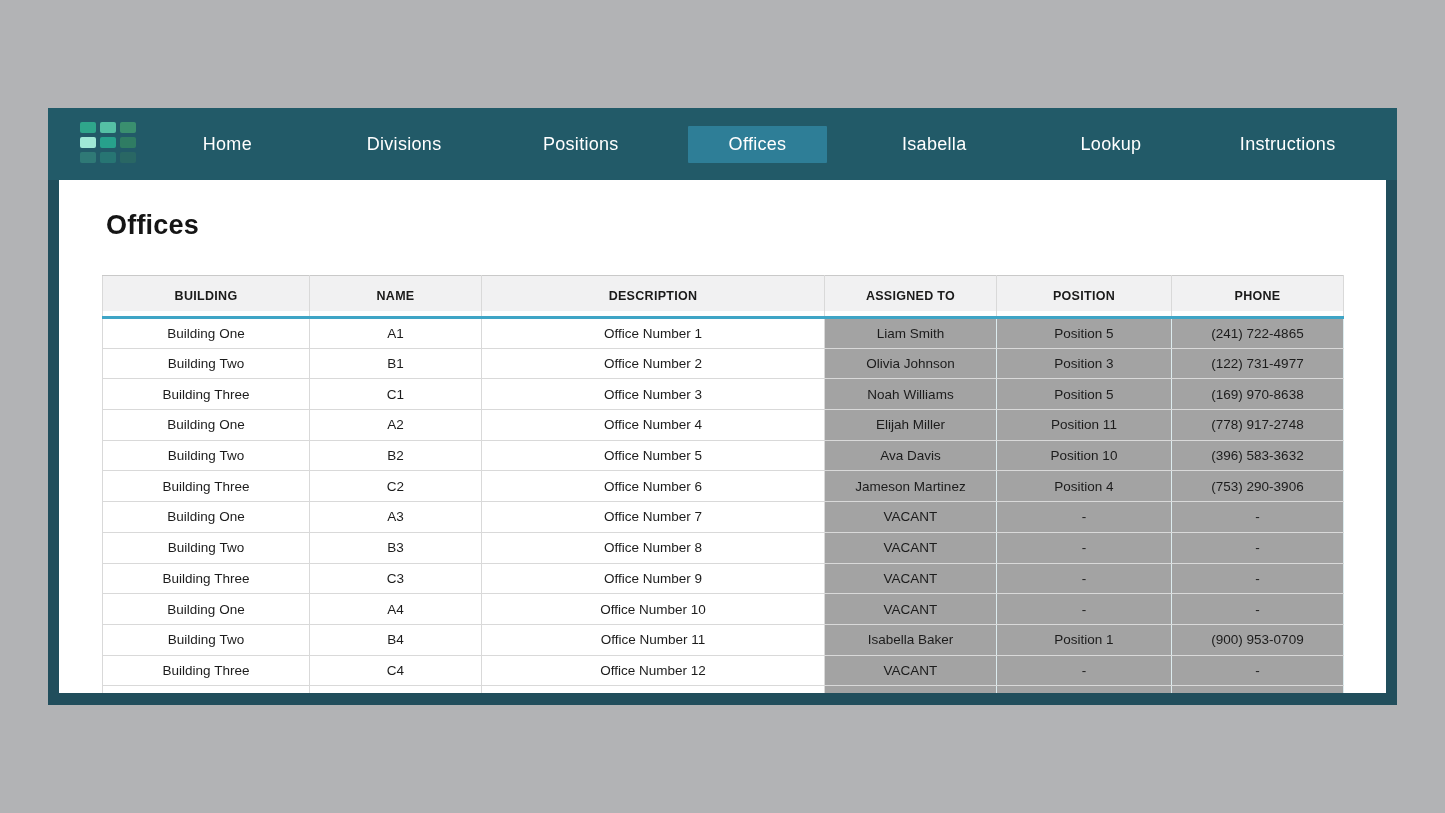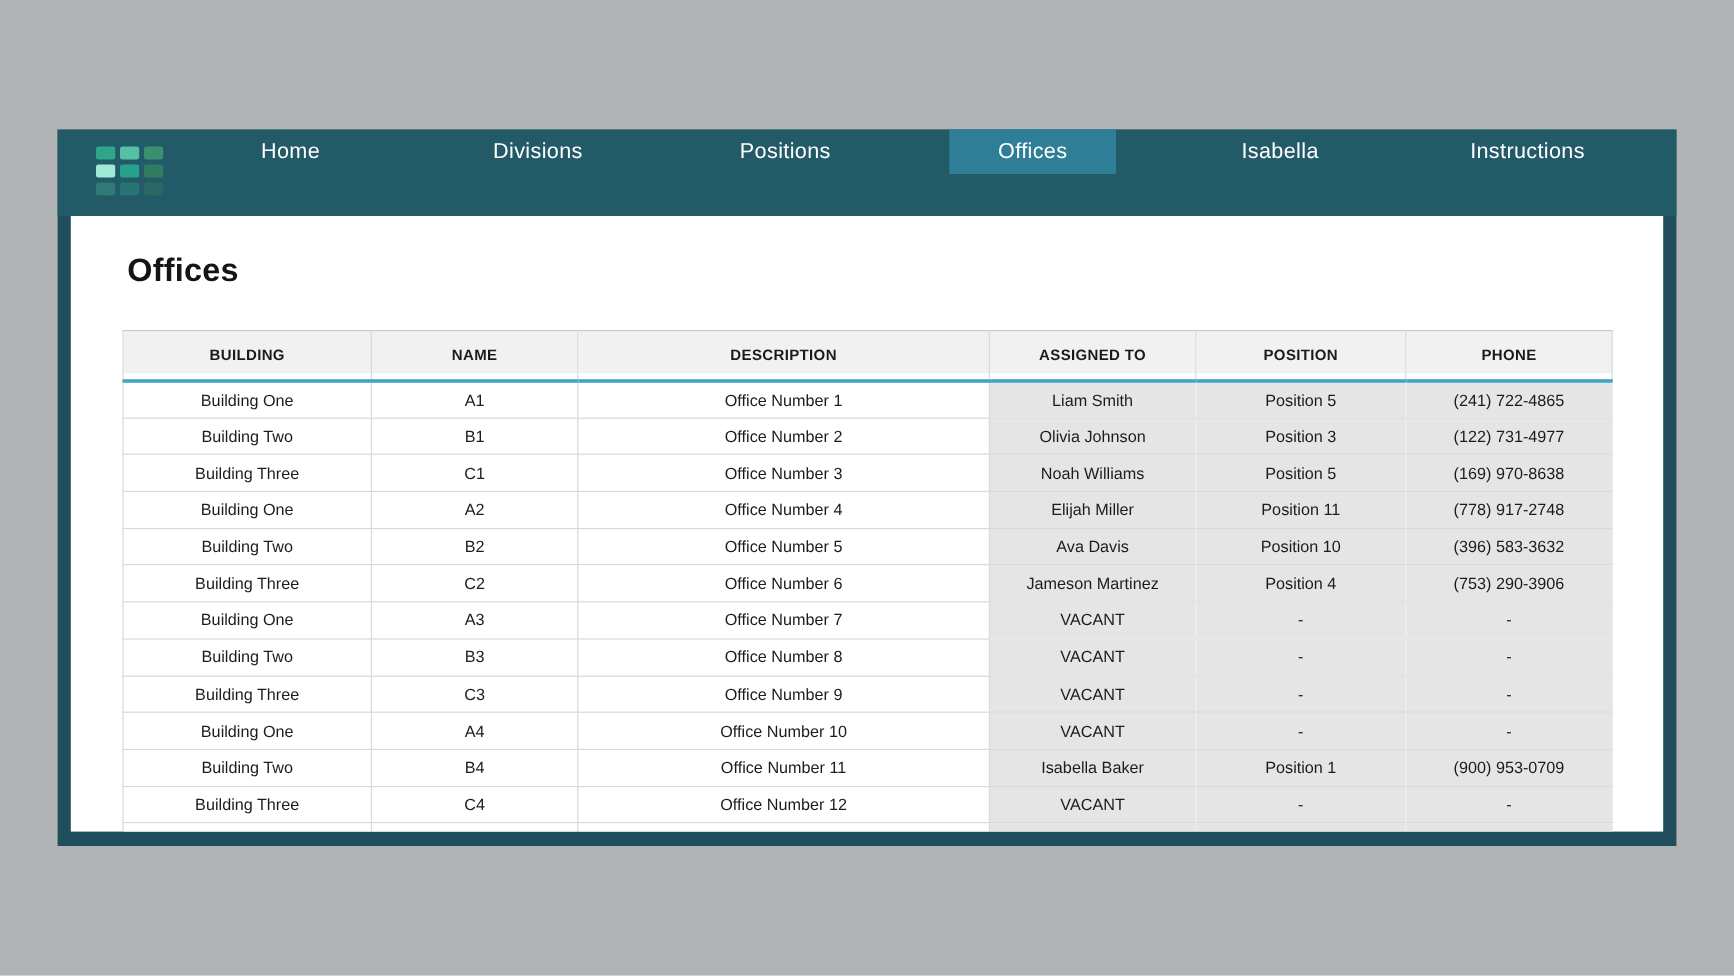--- a/index.html
+++ b/index.html
@@ -20,21 +20,21 @@
   .logo {
     position:absolute; left:32px; top:14px; width:56px; height:41px;
     display:grid; grid-template-columns:repeat(3,16px); grid-template-rows:repeat(3,11px);
     gap:4px;
   }
   .logo span { display:block; border-radius:2px; }
   .logo span:nth-child(7), .logo span:nth-child(8), .logo span:nth-child(9) { opacity:.55; filter:blur(.5px); }
 
   .nav-tabs {
     position:absolute; left:109px; right:39px; top:0; height:100%;
-    display:flex; align-items:flex-start;gap:36px;
+    display:flex; align-items:center;gap:36px;
   }
   .nav-tab { flex:1; text-align:center; color:#fff; font-size:18px; letter-spacing:.3px; cursor:pointer; }
   .nav-tab .tab-inner { display:inline-block; padding:8px 0; min-width:139px; border-radius:1px; }
   .nav-tab.active .tab-inner { background:#2e7e97; }
 
   
   .content {
     position:absolute; left:11px; right:11px; top:72px; bottom:12px;
     background:#ffffff; overflow:hidden;
   }
@@ -51,21 +51,21 @@
     font-size:12.5px; font-weight:bold; color:#1a1a1a; letter-spacing:.3px;
     border-top:1px solid #c9c9c9;
     border-left:1px solid #d9d9d9; border-right:1px solid #d9d9d9;
     border-bottom:3px solid #3fa5c6;
     box-shadow: inset 0 -5px 0 #ffffff;
   }
   td {
     height:30.7px; font-size:13.5px; color:#1c1c1c;
     border:1px solid #d9d9d9; background:#ffffff;
   }
-  td.tint { background:#e5e5e5; border-left-color:#dcebee; border-right-color:#dcebee;margin-left:10px; }
+  td.tint { background:#a3a3a3; border-left-color:#dcebee; border-right-color:#dcebee;margin-left:10px; }
   tr.partial td { border-bottom:none; }
 </style>
 </head>
 <body>
 
 <div class="stage">
   <div class="app-frame">
 
     <div class="navbar">
       <div class="logo">
@@ -78,20 +78,21 @@
           <span style="background: rgb(59, 148, 131);"></span>
           <span style="background: rgb(44, 140, 124);"></span>
           <span style="background: rgb(47, 115, 97);"></span>
         </div>
       <nav class="nav-tabs">
           <div class="nav-tab"><span class="tab-inner">Home</span></div>
           <div class="nav-tab"><span class="tab-inner">Divisions</span></div>
           <div class="nav-tab"><span class="tab-inner">Positions</span></div>
           <div class="nav-tab active"><span class="tab-inner">Offices</span></div>
           <div class="nav-tab"><span class="tab-inner">Isabella</span></div>
+          <div class="nav-tab"><span class="tab-inner">Lookup</span></div>
           <div class="nav-tab"><span class="tab-inner">Instructions</span></div>
         </nav>
     </div>
 
     <div class="content">
       <h1 class="page-title">Offices</h1>
 
       <div class="table-wrap">
         <table>
           <colgroup>

